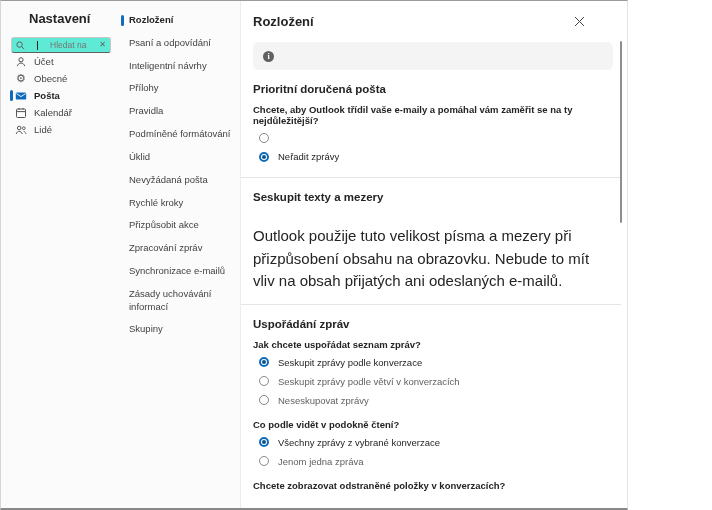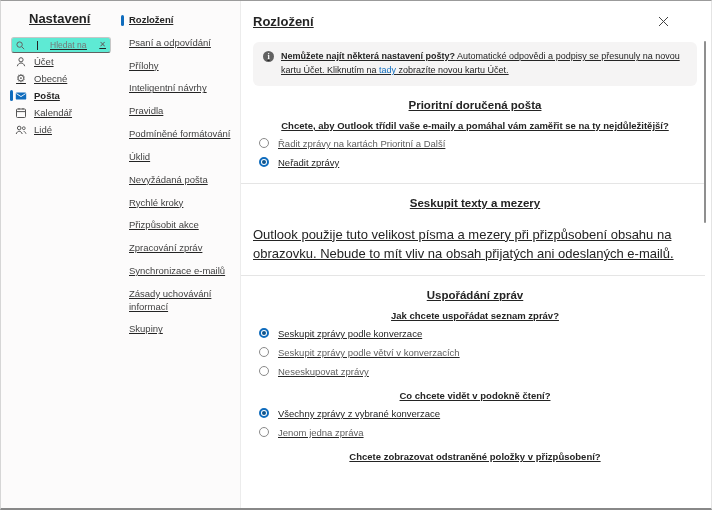--- a/index.html
+++ b/index.html
@@ -1,19 +1,19 @@
 <!DOCTYPE html>
 <html><head>
 <meta charset="utf-8">
 <style>
   * { margin:0; padding:0; box-sizing:border-box; }
   html,body { width:712px; height:510px; background:#fff; font-family:"Liberation Sans", sans-serif; color:#242424; }
   .window {
-    width:712px; height:510px; display:flex; background:#fff; overflow:hidden; position:relative;
-    border-top:1px solid #9b9b9b; border-bottom:2px solid #888; border-left:1px solid #d6d6d6; border-right:1px solid #e4e4e4;text-decoration:underline;
+    width:628px; height:510px; display:flex; background:#fff; overflow:hidden; position:relative;
+    border-top:1px solid #9b9b9b; border-bottom:2px solid #888; border-left:1px solid #d6d6d6; border-right:1px solid #e4e4e4;
   }
   
   .col1 { width:112px; flex:none; background:#fcfbfb; padding-top:8px; }
   .settings-title { font-size:13px; font-weight:bold; padding-left:28px; padding-top:2px; }
   .search-box {
     margin:11px 0 0 10px; width:100px; height:16px; background:#5eead4;
     border:1px solid #c7c7c7; border-bottom:1.5px solid #616161; border-radius:3px;
     display:flex; align-items:center; padding:0 4px; gap:12px;
   }
   .search-box .mag { flex:none; display:flex; }
@@ -33,23 +33,23 @@
   .cat-item.selected::before { content:""; position:absolute; left:8px; top:6px; width:2.5px; height:11px; border-radius:2px; background:#0f6cbd; }
   
   .main { flex:1; position:relative; padding:0 14px 0 12px; overflow:hidden; }
   .main-header { display:flex; align-items:center; justify-content:space-between; margin-top:10px; }
   .main-title { font-size:13px; font-weight:bold; }
   .close-btn { width:20px; height:20px; display:flex; align-items:center; justify-content:center; margin-right:24px; }
   .banner { margin-top:11px; background:#f5f4f4; border-radius:6px; padding:8px 10px; display:flex; gap:7px; font-size:9px; line-height:1.55; color:#242424; }
   .info-icon { width:11px; height:11px; border-radius:50%; background:#616161; color:#fff; font-size:8px; font-weight:bold; text-align:center; line-height:11px; flex:none; margin-top:1px; font-family:"Liberation Serif", serif; }
   .banner .lead { font-weight:bold; }
   .banner a.link { color:#0f6cbd; text-decoration:none; }
-  .section-title { font-size:11.5px; font-weight:bold; margin-top:13px;text-align:center; }
-  .question { font-size:9.5px; font-weight:bold; margin-top:9px;text-align:center; }
-  .desc { font-size:13px; line-height:1.5; margin-top:16px; max-width:446px; }
+  .section-title { font-size:11.5px; font-weight:bold; margin-top:13px; }
+  .question { font-size:9.5px; font-weight:bold; margin-top:9px; }
+  .desc { font-size:15px; line-height:1.5; margin-top:22px; max-width:446px; }
   .radio-group { margin-top:3px; }
   .radio-row { display:flex; align-items:center; gap:9px; padding:4px 0 4px 6px; }
   .radio { width:10px; height:10px; border-radius:50%; flex:none; position:relative; }
   .radio.off { border:1px solid #8a8a8a; background:#fff; }
   .radio.on { border:2px solid #0f6cbd; background:#fff; }
   .radio.on::after { content:""; position:absolute; inset:1px; border-radius:50%; background:#0f548c; }
   .radio-label { font-size:9.5px; }
   .radio-label.uns { color:#616161; }
   .radio-label.sel { color:#242424; }
   .divider { height:1px; background:#e5e5e5; margin:11px -8px 0 -12px; }
@@ -122,22 +122,22 @@
             </svg>
         </span>
         <span>Lidé</span>
       </div>
     </nav>
   </aside>
 
   <nav class="col2">
     <div class="cat-item selected"><span>Rozložení</span></div>
     <div class="cat-item"><span>Psaní a odpovídání</span></div>
+    <div class="cat-item"><span>Inteligentní návrhy</span></div>
     <div class="cat-item"><span>Přílohy</span></div>
-    <div class="cat-item"><span>Inteligentní návrhy</span></div>
     <div class="cat-item"><span>Pravidla</span></div>
     <div class="cat-item"><span>Podmíněné formátování</span></div>
     <div class="cat-item"><span>Úklid</span></div>
     <div class="cat-item"><span>Nevyžádaná pošta</span></div>
     <div class="cat-item"><span>Rychlé kroky</span></div>
     <div class="cat-item"><span>Přizpůsobit akce</span></div>
     <div class="cat-item"><span>Zpracování zpráv</span></div>
     <div class="cat-item"><span>Synchronizace e-mailů</span></div>
     <div class="cat-item"><span>Zásady uchovávání informací</span></div>
     <div class="cat-item"><span>Skupiny</span></div>
@@ -149,31 +149,27 @@
       <div class="close-btn">
         <svg width="11" height="11" viewBox="0 0 11 11">
             <line x1="1" y1="1" x2="10" y2="10" stroke="#424242" stroke-width="1"></line>
             <line x1="10" y1="1" x2="1" y2="10" stroke="#424242" stroke-width="1"></line>
           </svg>
       </div>
     </div>
 
     <div class="banner">
       <span class="info-icon">i</span>
-      <div>
-        <span class="lead">Nemůžete najít některá nastavení pošty?</span><span> Automatické odpovědi a podpisy se přesunuly na novou kartu Účet. Kliknutím na </span><a class="link" href="#">tady</a><span> zobrazíte novou kartu Účet.</span>
-      </div>
     </div>
 
     <div class="section-title">Prioritní doručená pošta</div>
     <div class="question">Chcete, aby Outlook třídil vaše e-maily a pomáhal vám zaměřit se na ty nejdůležitější?</div>
     <div class="radio-group">
       <div class="radio-row">
         <span class="radio off"></span>
-        <span class="radio-label uns">Řadit zprávy na kartách Prioritní a Další</span>
       </div>
       <div class="radio-row">
         <span class="radio on"></span>
         <span class="radio-label sel">Neřadit zprávy</span>
       </div>
     </div>
 
     <div class="divider"></div>
 
     <div class="section-title">Seskupit texty a mezery</div>
@@ -192,33 +188,33 @@
       <div class="radio-row">
         <span class="radio off"></span>
         <span class="radio-label uns">Seskupit zprávy podle větví v konverzacích</span>
       </div>
       <div class="radio-row">
         <span class="radio off"></span>
         <span class="radio-label uns">Neseskupovat zprávy</span>
       </div>
     </div>
 
-    <div class="question">Co chcete vidět v podokně čtení?</div>
+    <div class="question">Co podle vidět v podokně čtení?</div>
     <div class="radio-group">
       <div class="radio-row">
         <span class="radio on"></span>
         <span class="radio-label sel">Všechny zprávy z vybrané konverzace</span>
       </div>
       <div class="radio-row">
         <span class="radio off"></span>
         <span class="radio-label uns">Jenom jedna zpráva</span>
       </div>
     </div>
 
-    <div class="question">Chcete zobrazovat odstraněné položky v přizpůsobení?</div>
+    <div class="question">Chcete zobrazovat odstraněné položky v konverzacích?</div>
     <div class="radio-group">
       <div class="radio-row">
         
         
       </div>
 
     </div>
 
     <div class="scroll-thumb"></div>
   </main>

